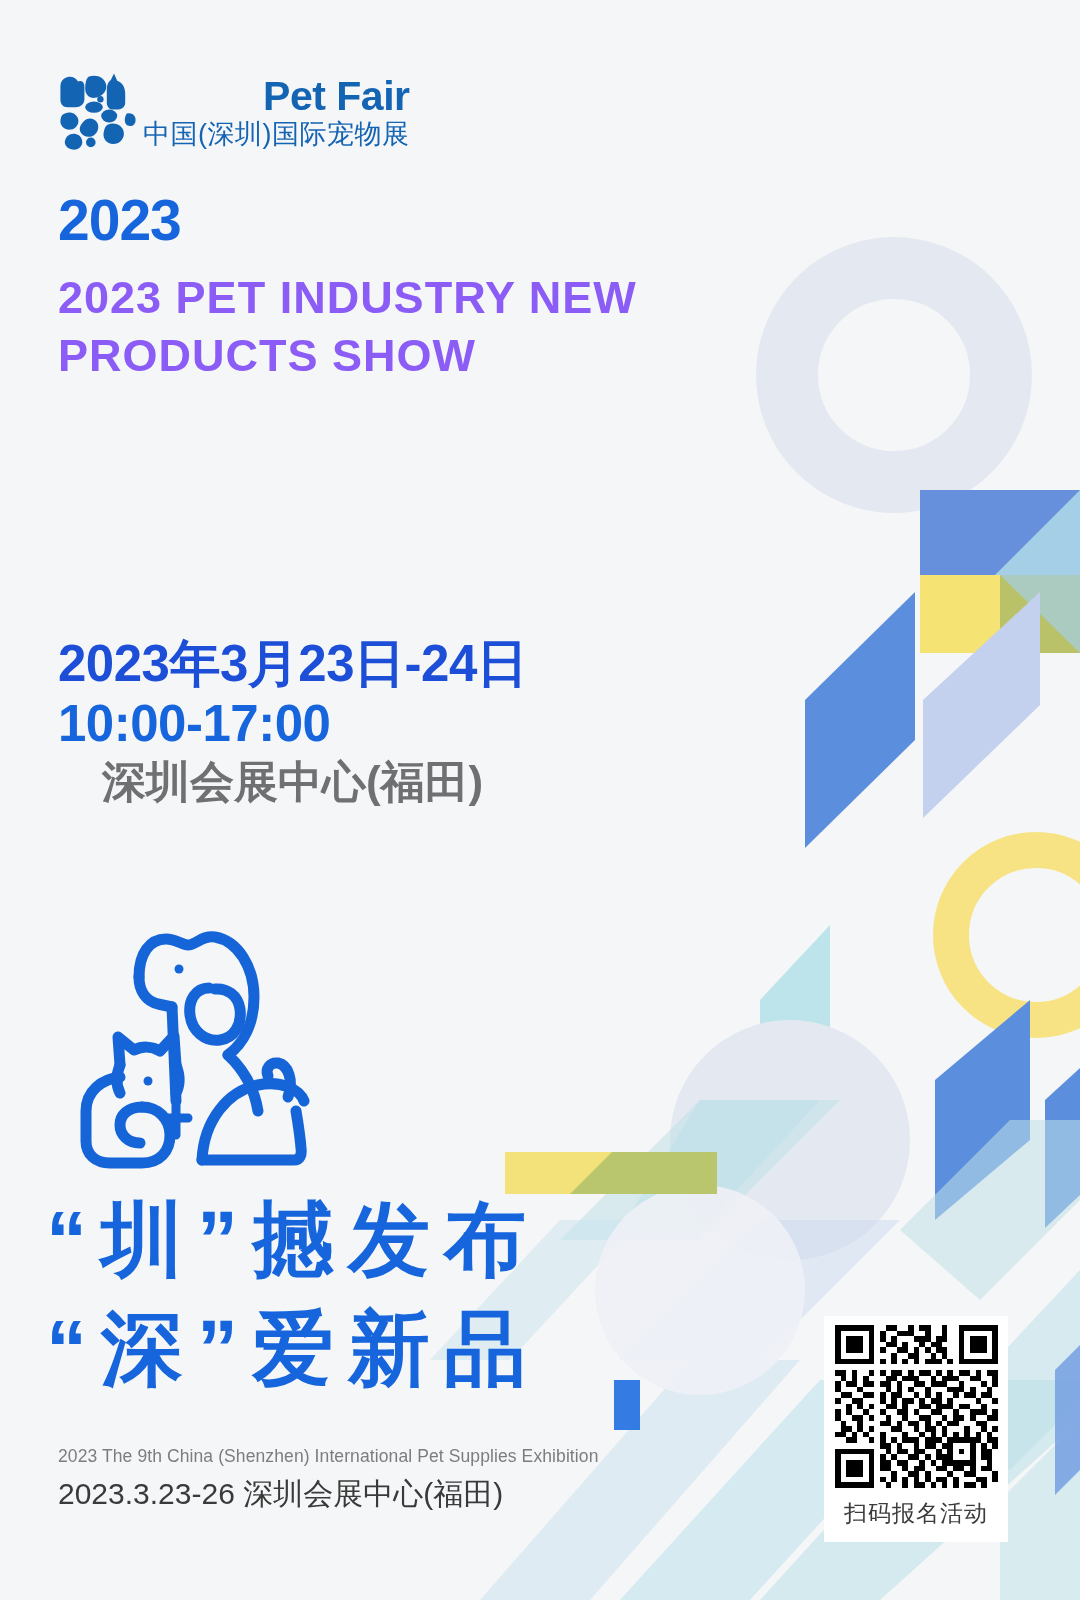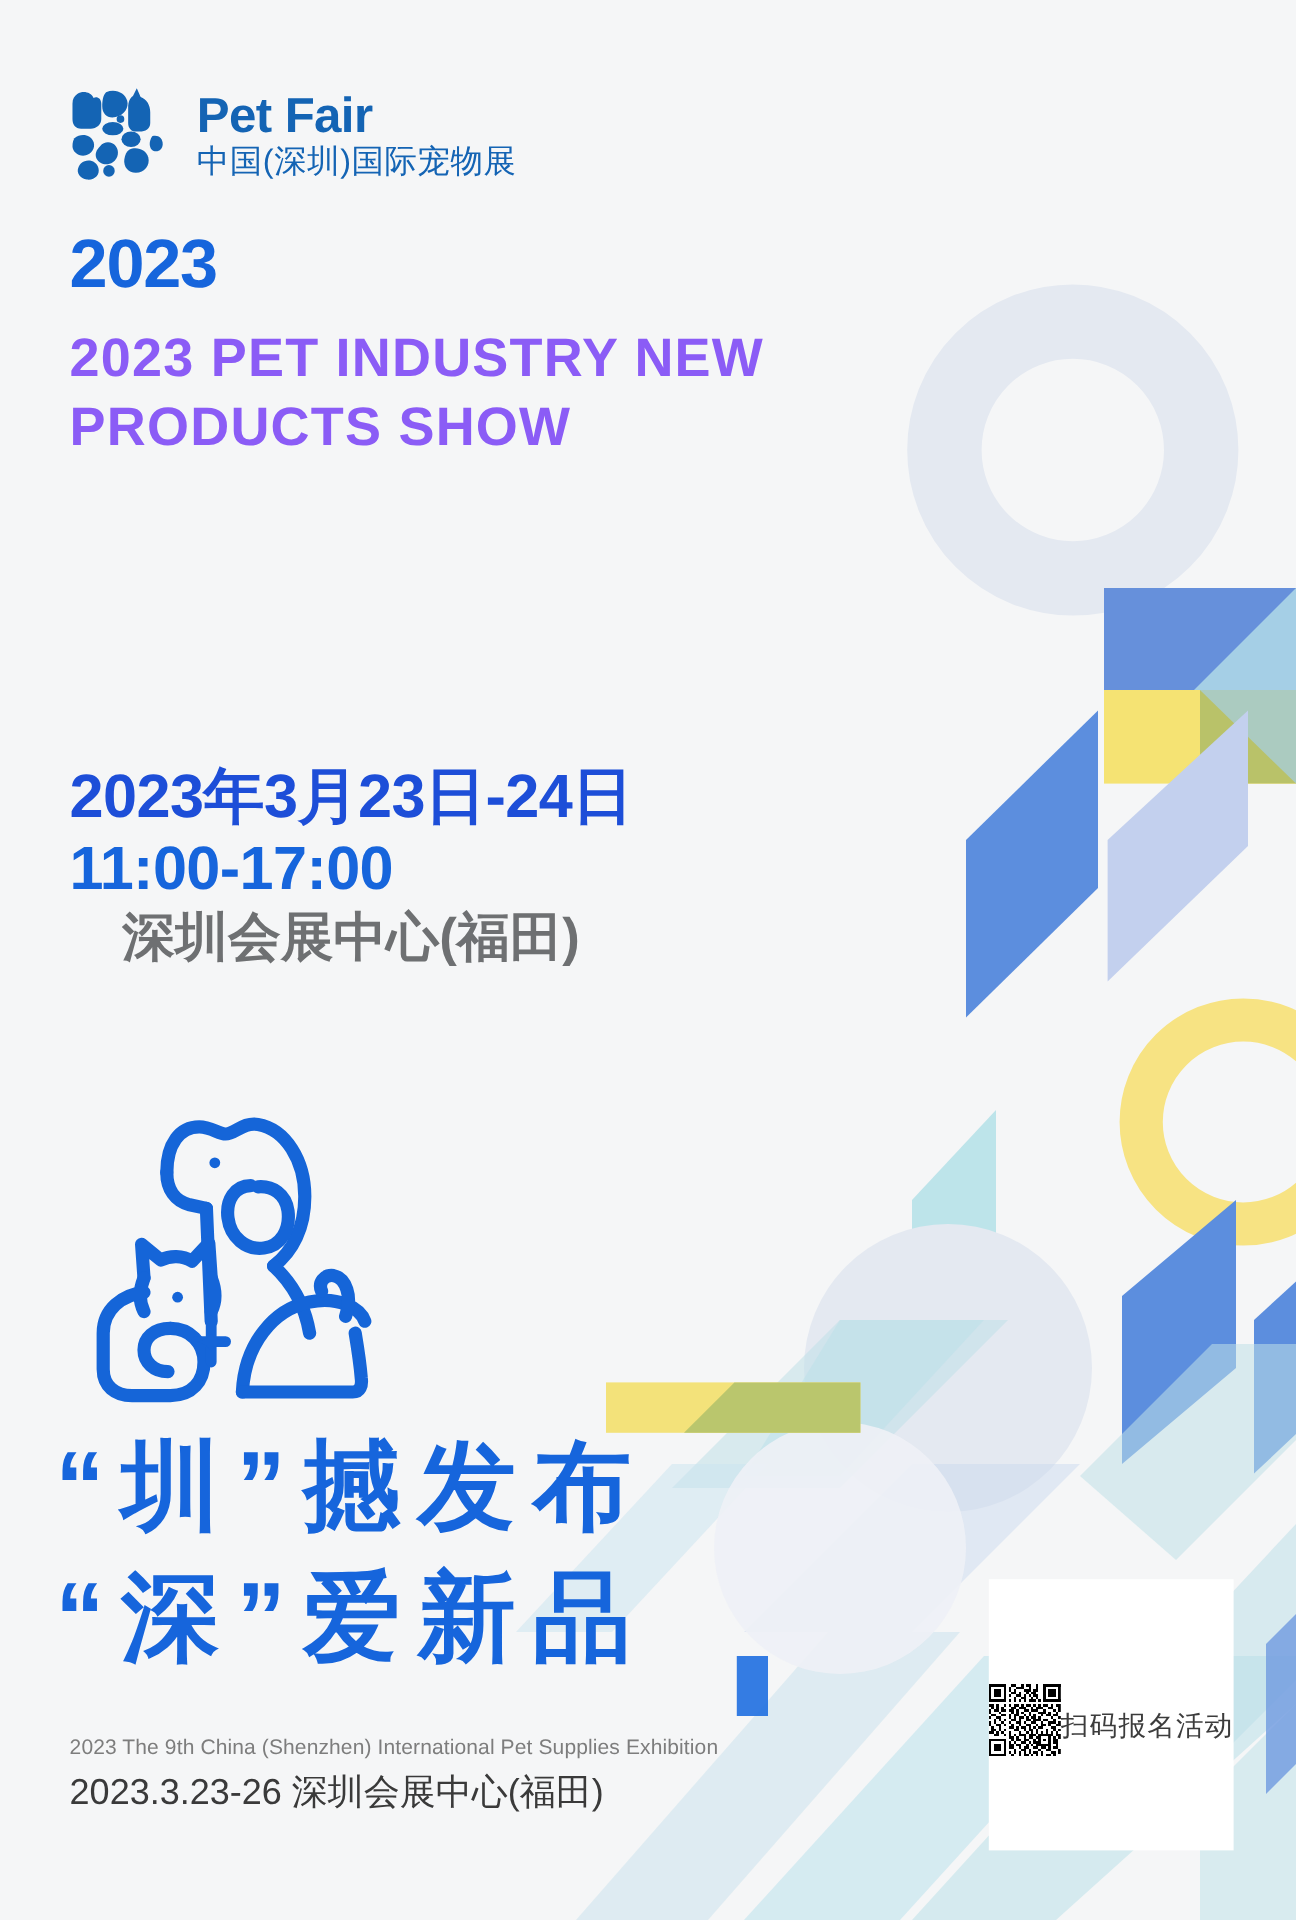--- a/index.html
+++ b/index.html
@@ -13,21 +13,21 @@
     background:#f5f6f7;
     overflow:hidden;
   }
 
   
   #deco { position:absolute; inset:0; width:1080px; height:1600px; }
 
   
   .logo-block {
     position:absolute; left:58px; top:72px;
-    display:flex; align-items:center; gap:26px;
+    display:flex; align-items:center; gap:5px;text-align:right;
   }
   .logo-mark { width:80px; height:80px; flex:0 0 80px; }
   .logo-text { display:flex; flex-direction:column; line-height:1; }
   .logo-en {
     font-size:41px; font-weight:600; color:#1464b4;
     letter-spacing:-0.5px; line-height:1.0;
   }
   .logo-cn {
     font-size:27px; font-weight:500; color:#1464b4;
     letter-spacing:0.5px; margin-top:4px; line-height:1.0;
@@ -86,23 +86,23 @@
     letter-spacing:0.1px; line-height:1.35; margin-top:2px; white-space:nowrap;
   }
   .f-date {
     font-size:30px; font-weight:400; color:#3a3a3a;
     letter-spacing:0px; line-height:1.3; margin-top:5px; white-space:nowrap;
   }
 
   
   .qr-card {
     position:absolute; left:824px; top:1316px;
-    width:204px; height:226px;
+    width:184px; height:226px;
     background:#ffffff;
-    display:flex; flex-direction:row; align-items:center;
+    display:flex; flex-direction:column; align-items:center;
     padding-top:9px;
   }
   .qr-img { width:163px; height:163px; display:block; }
   .qr-caption {
     font-size:23px; color:#3c3c3c; font-weight:400;
     letter-spacing:1px; margin-top:10px; white-space:nowrap;
   }
 </style>
 </head>
 <body>
@@ -196,21 +196,21 @@
   <div class="headline">
     <div class="hl-year">2023</div>
     <div class="hl-sub">
       <div>2023 PET INDUSTRY NEW</div>
       <div>PRODUCTS SHOW</div>
     </div>
   </div>
 
   <div class="event-info">
     <div class="ei-line ei-date">2023年3月23日-24日</div>
-    <div class="ei-line ei-time">11:00-17:00</div>
+    <div class="ei-line ei-time">10:00-17:00</div>
     <div class="ei-line ei-venue">深圳会展中心(福田)</div>
   </div>
 
   <svg class="pets-art" viewBox="0 0 300 270" xmlns="http://www.w3.org/2000/svg">
     <g fill="none" stroke="#1565d8" stroke-width="11" stroke-linecap="round" stroke-linejoin="round">
 
       <path d="M97 72 C97 48 108 34 124 34 C134 34 140 40 146 40
                C154 40 160 30 173 32 C196 36 212 62 212 92
                C212 118 202 138 186 150"></path>
       <path d="M97 72 C97 86 104 96 116 99 L130 102"></path>

